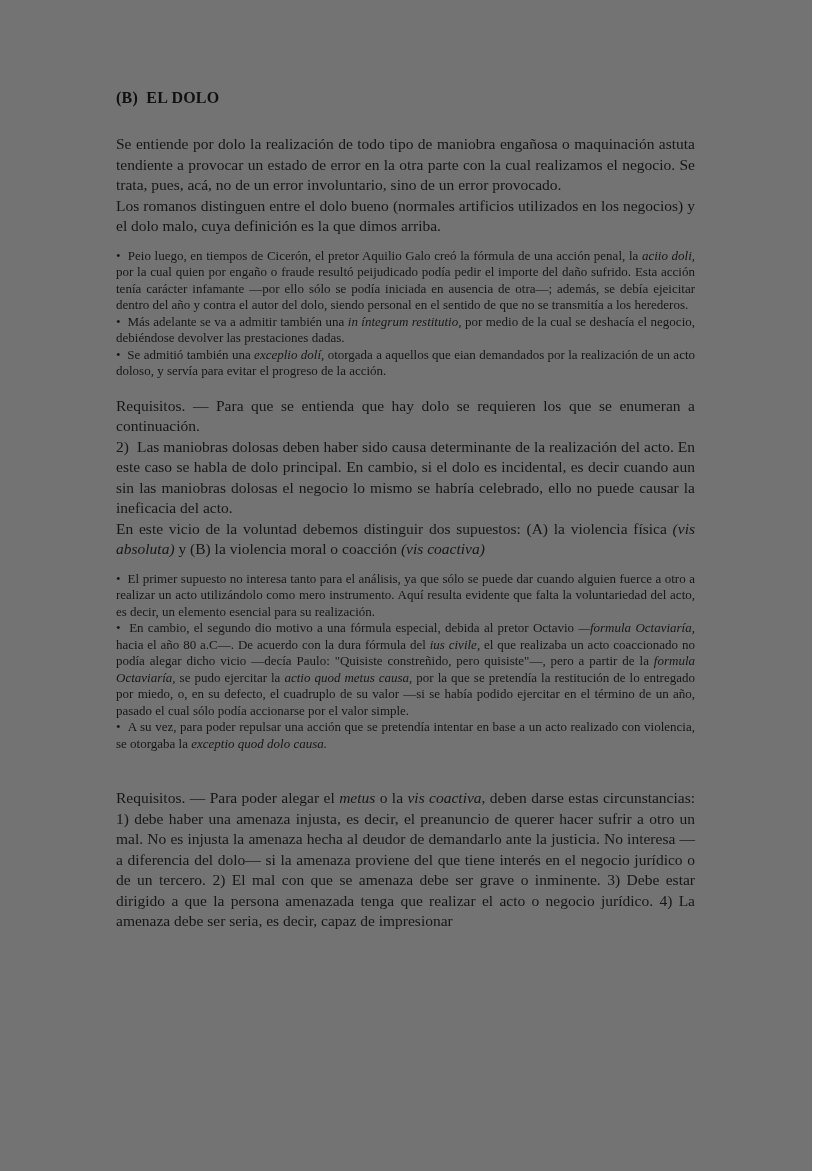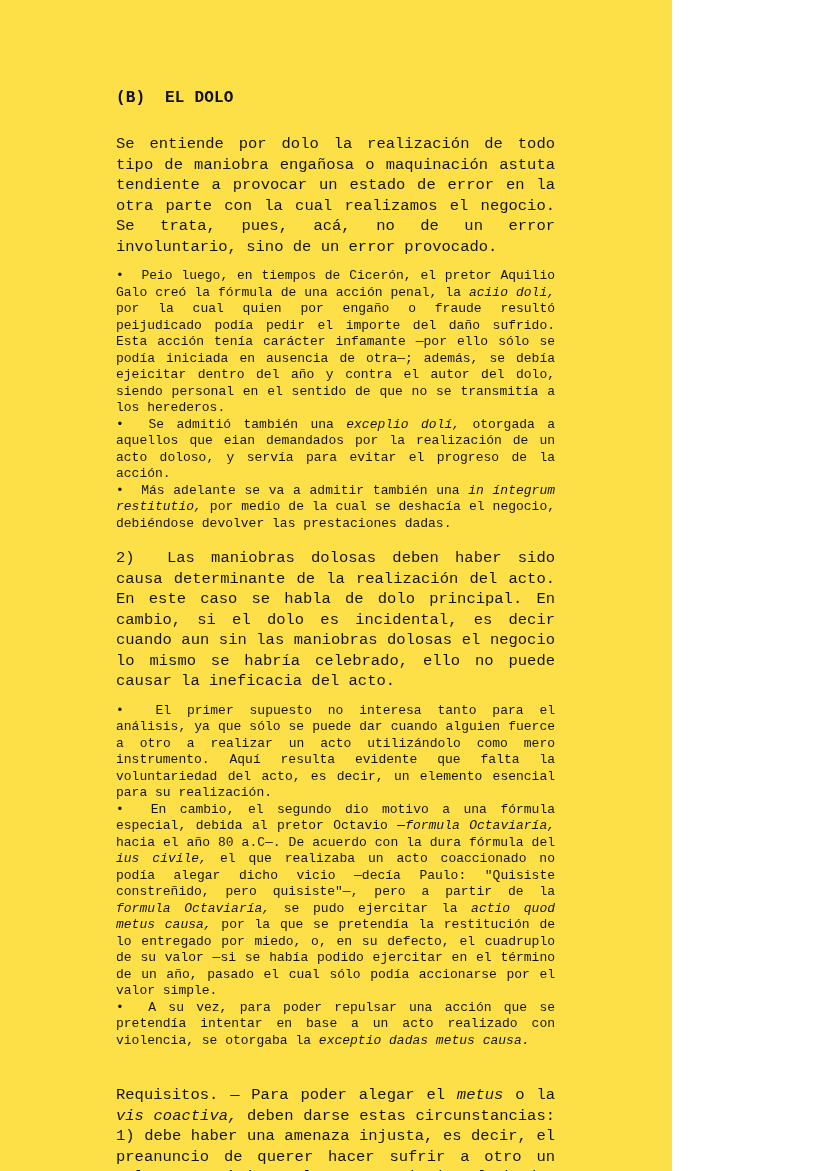--- a/index.html
+++ b/index.html
@@ -1,23 +1,23 @@
 <!DOCTYPE html>
 <html><head>
   <meta charset="utf-8">
   <title>Document</title>
   <style>
     * { margin: 0; padding: 0; box-sizing: border-box; }
     html, body { background: #ffffff; }
     .page {
-      width: 672px;
+      width: 812px;
       height: 1171px;
-      background: #fde047;
+      background: #737373;
       color: #161616;
-      font-family: Liberation Mono, monospace;
+      font-family: Liberation Serif, serif;
       padding: 88px 117px 0 116px;
       overflow: hidden;
     }
     .heading {
       font-size: 16px;
       line-height: 20px;
       font-weight: bold;
       letter-spacing: 0.2px;
       color: #101010;
     }
@@ -41,37 +41,40 @@
   </style>
 </head>
 <body>
 
 <div class="page">
 
   <h1 class="heading heading-b">(B)&nbsp; EL DOLO</h1>
 
   <section>
     <p class="body-para"><span>Se entiende por dolo la realización de todo tipo de maniobra engañosa o maquinación astuta tendiente a provocar un estado de error en la otra parte con la cual realizamos el negocio. Se trata, pues, acá, no de un error involuntario, sino de un error provocado.</span></p>
+    <p class="body-para"><span>Los romanos distinguen entre el dolo bueno (normales artificios utilizados en los negocios) y el dolo malo, cuya definición es la que dimos arriba.</span></p>
 
     <div class="notes">
       <p class="note-para"><span>•&nbsp;&nbsp;Peio luego, en tiempos de Cicerón, el pretor Aquilio Galo creó la fórmula de una acción penal, la </span><i>aciio doli,</i><span> por la cual quien por engaño o fraude resultó peijudicado podía pedir el importe del daño sufrido. Esta acción tenía carácter infamante —por ello sólo se podía iniciada en ausencia de otra—; además, se debía ejeicitar dentro del año y contra el autor del dolo, siendo personal en el sentido de que no se transmitía a los herederos.</span></p>
+      <p class="note-para"><span>•&nbsp;&nbsp;Más adelante se va a admitir también una </span><i>in íntegrum restitutio,</i><span> por medio de la cual se deshacía el negocio, debiéndose devolver las prestaciones dadas.</span></p>
       <p class="note-para"><span>•&nbsp;&nbsp;Se admitió también una </span><i>exceplio dolí,</i><span> otorgada a aquellos que eian demandados por la realización de un acto doloso, y servía para evitar el progreso de la acción.</span></p>
-      <p class="note-para"><span>•&nbsp;&nbsp;Más adelante se va a admitir también una </span><i>in íntegrum restitutio,</i><span> por medio de la cual se deshacía el negocio, debiéndose devolver las prestaciones dadas.</span></p>
     </div>
 
     <div>
+      <p class="body-para"><span>Requisitos. — Para que se entienda que hay dolo se requieren los que se enumeran a continuación.</span></p>
       <p class="body-para"><span>2)&nbsp;&nbsp;Las maniobras dolosas deben haber sido causa determinante de la realización del acto. En este caso se habla de dolo principal. En cambio, si el dolo es incidental, es decir cuando aun sin las maniobras dolosas el negocio lo mismo se habría celebrado, ello no puede causar la ineficacia del acto.</span></p>
     </div>
   </section>
 
 
   <section>
+    <p class="body-para"><span>En este vicio de la voluntad debemos distinguir dos supuestos: (A) la violencia física </span><i>(vis absoluta)</i><span> y (B) la violencia moral o coacción </span><i>(vis coactiva)</i></p>
 
     <div class="notes">
       <p class="note-para"><span>•&nbsp;&nbsp;El primer supuesto no interesa tanto para el análisis, ya que sólo se puede dar cuando alguien fuerce a otro a realizar un acto utilizándolo como mero instrumento. Aquí resulta evidente que falta la voluntariedad del acto, es decir, un elemento esencial para su realización.</span></p>
       <p class="note-para"><span>•&nbsp;&nbsp;En cambio, el segundo dio motivo a una fórmula especial, debida al pretor Octavio </span><i>—formula Octaviaría,</i><span> hacia el año 80 a.C—. De acuerdo con la dura fórmula del </span><i>ius civile,</i><span> el que realizaba un acto coaccionado no podía alegar dicho vicio —decía Paulo: "Quisiste constreñido, pero quisiste"—, pero a partir de la </span><i>formula Octaviaría,</i><span> se pudo ejercitar la </span><i>actio quod metus causa,</i><span> por la que se pretendía la restitución de lo entregado por miedo, o, en su defecto, el cuadruplo de su valor —si se había podido ejercitar en el término de un año, pasado el cual sólo podía accionarse por el valor simple.</span></p>
-      <p class="note-para"><span>•&nbsp;&nbsp;A su vez, para poder repulsar una acción que se pretendía intentar en base a un acto realizado con violencia, se otorgaba la </span><i>exceptio dadas metus causa.</i></p>
+      <p class="note-para"><span>•&nbsp;&nbsp;A su vez, para poder repulsar una acción que se pretendía intentar en base a un acto realizado con violencia, se otorgaba la </span><i>exceptio quod dolo causa.</i></p>
     </div>
 
     <p class="body-para req-final"><span>Requisitos. — Para poder alegar el </span><i>metus</i><span> o la </span><i>vis coactiva,</i><span> deben darse estas circunstancias: 1) debe haber una amenaza injusta, es decir, el preanuncio de querer hacer sufrir a otro un mal. No es injusta la amenaza hecha al deudor de demandarlo ante la justicia. No interesa —a diferencia del dolo— si la amenaza proviene del que tiene interés en el negocio jurídico o de un tercero. 2) El mal con que se amenaza debe ser grave o inminente. 3) Debe estar dirigido a que la persona amenazada tenga que realizar el acto o negocio jurídico. 4) La amenaza debe ser seria, es decir, capaz de impresionar</span></p>
   </section>
 
 </div>
 
 </body></html>

